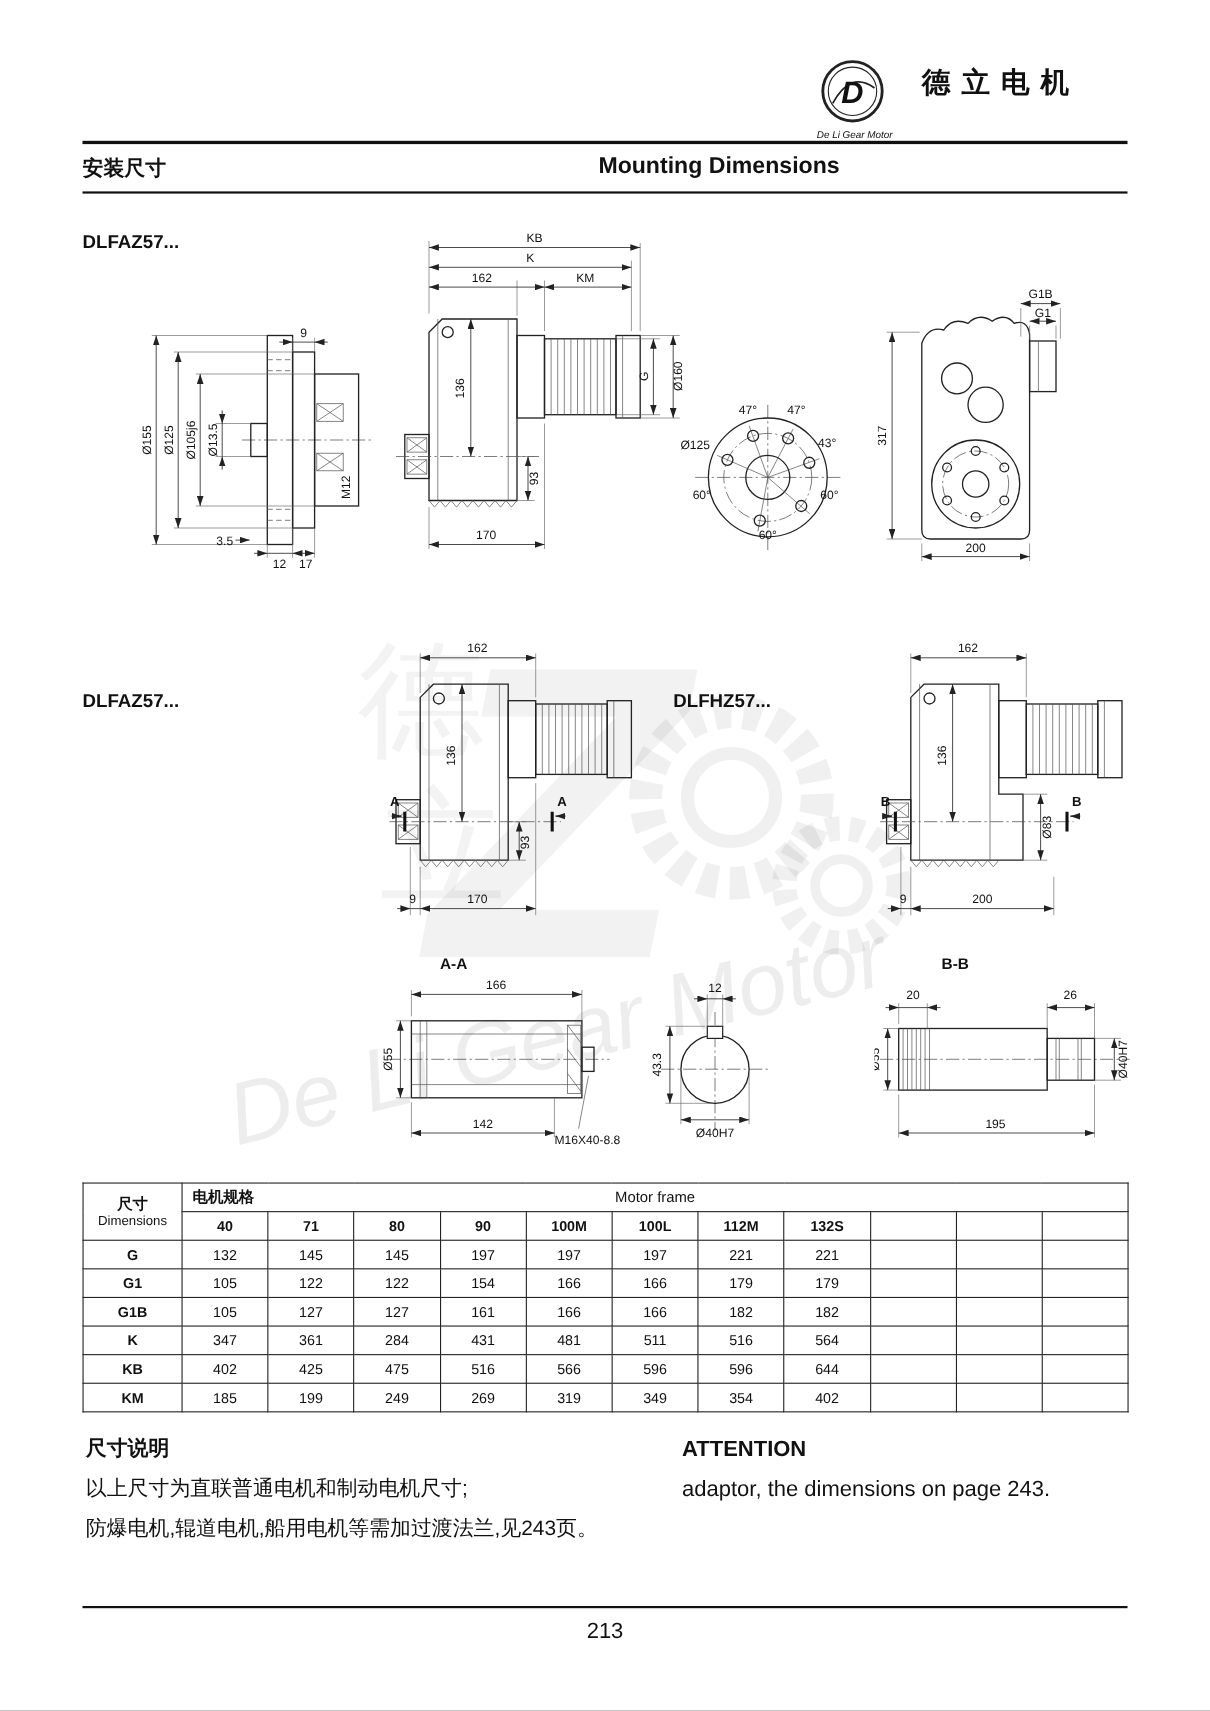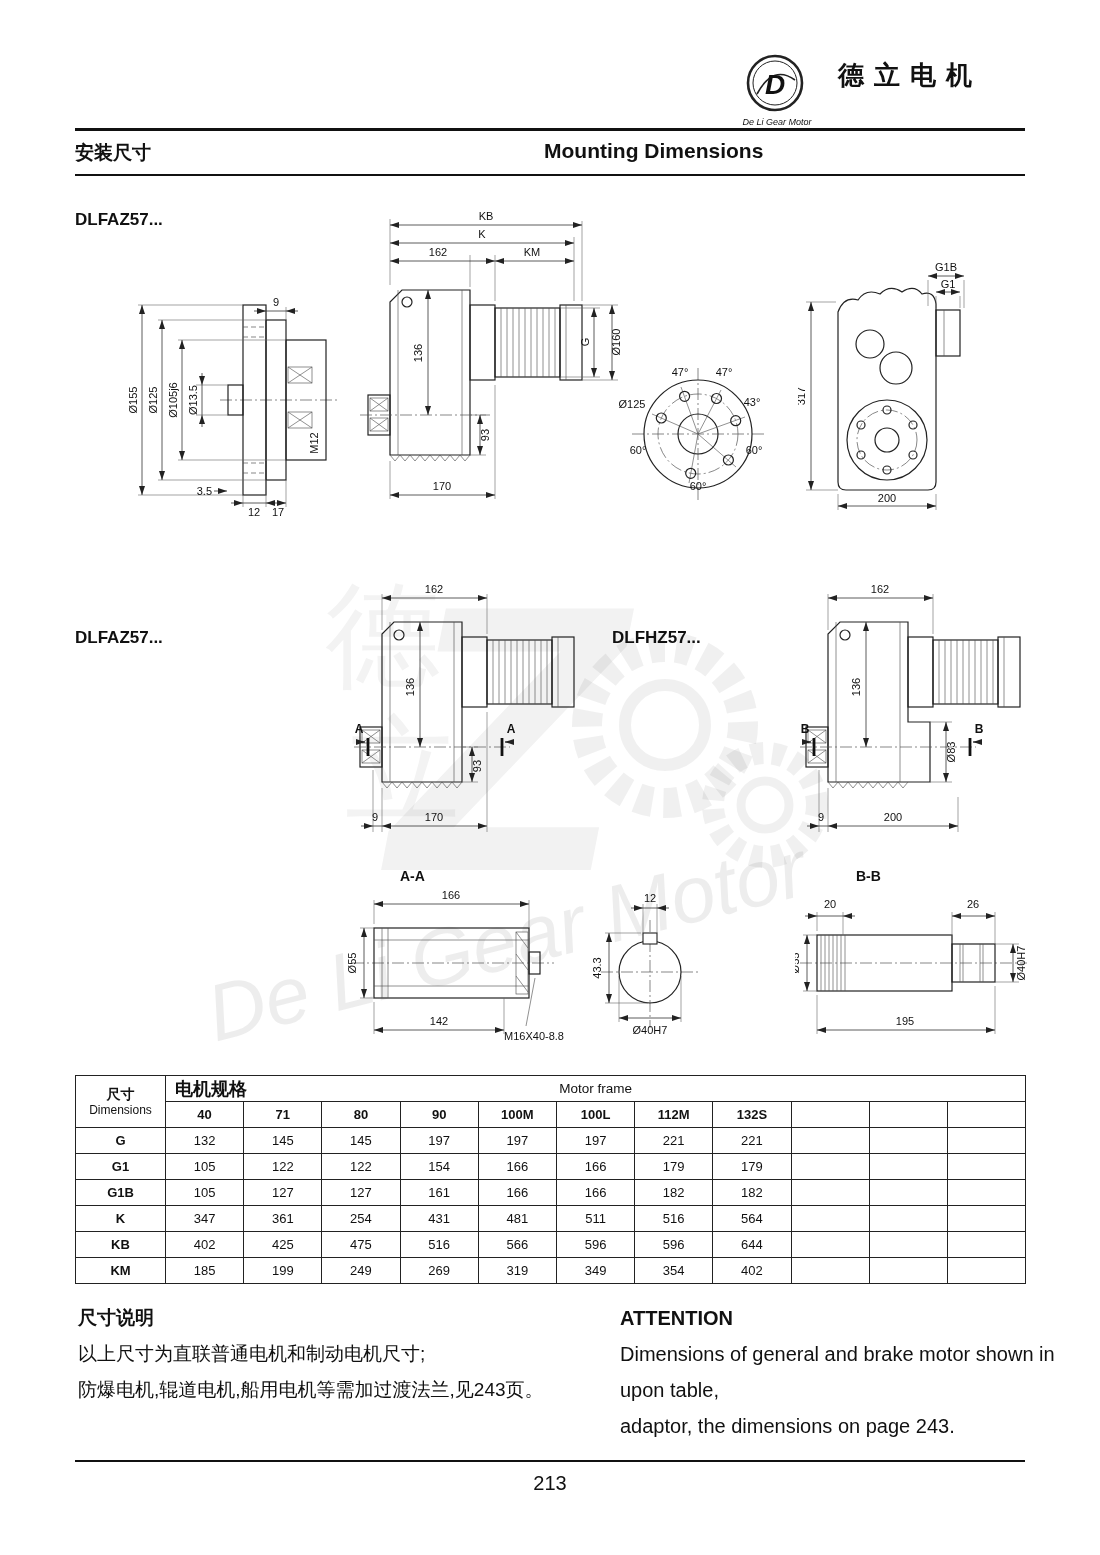--- a/index.html
+++ b/index.html
@@ -36,21 +36,21 @@
 
   
   .dim-table{position:absolute;left:75px;top:1075px;width:950px;border-collapse:collapse;
              table-layout:fixed}
   .dim-table td{border:1px solid #222;text-align:center;vertical-align:middle;
                 height:26px;padding:0;font-size:13px}
   .c-dim .cn{font-size:14px;font-weight:bold;line-height:17px}
   .c-dim .en{font-size:12px;line-height:15px}
   .c-motor{position:relative}
   .c-motor .mcn{position:absolute;left:9px;top:50%;transform:translateY(-50%);
-                font-weight:bold;font-size:18px}
+                font-weight:bold;font-size:14px}
   .c-motor .men{font-size:13.5px}
   .c-frame{font-weight:bold;font-size:14px}
   .c-label{font-weight:bold;font-size:14px}
   .c-val{font-size:13px}
 
   
   .notes-cn{position:absolute;left:78px;top:1300px;font-size:19px;line-height:36px}
   .notes-en{position:absolute;left:620px;top:1300px;font-size:20px;line-height:36px}
   .notes-cn .nt,.notes-en .nt{font-weight:bold}
   .page-num{position:absolute;left:0;right:0;top:1472px;text-align:center;font-size:20px}
@@ -617,21 +617,21 @@
           <td class="c-val">182</td>
           <td class="c-val">182</td>
           <td class="c-val"></td>
           <td class="c-val"></td>
           <td class="c-val"></td>
         </tr>
         <tr>
           <td class="c-label">K</td>
           <td class="c-val">347</td>
           <td class="c-val">361</td>
-          <td class="c-val">254</td>
+          <td class="c-val">284</td>
           <td class="c-val">431</td>
           <td class="c-val">481</td>
           <td class="c-val">511</td>
           <td class="c-val">516</td>
           <td class="c-val">564</td>
           <td class="c-val"></td>
           <td class="c-val"></td>
           <td class="c-val"></td>
         </tr>
         <tr>
@@ -665,20 +665,19 @@
       </tbody>
   </table>
 
   <div class="notes-cn">
     <div class="nt">尺寸说明</div>
     <div>以上尺寸为直联普通电机和制动电机尺寸;</div>
     <div>防爆电机,辊道电机,船用电机等需加过渡法兰,见243页。</div>
   </div>
   <div class="notes-en">
     <div class="nt">ATTENTION</div>
-    <div>Dimensions of general and brake motor shown in upon table,</div>
     <div>adaptor, the dimensions on page 243.</div>
   </div>
 
   <div class="rule" style="left:75px;top:1460px;width:950px;height:2px"></div>
   <div class="page-num">213</div>
 
 </div>
 
 </body></html>

